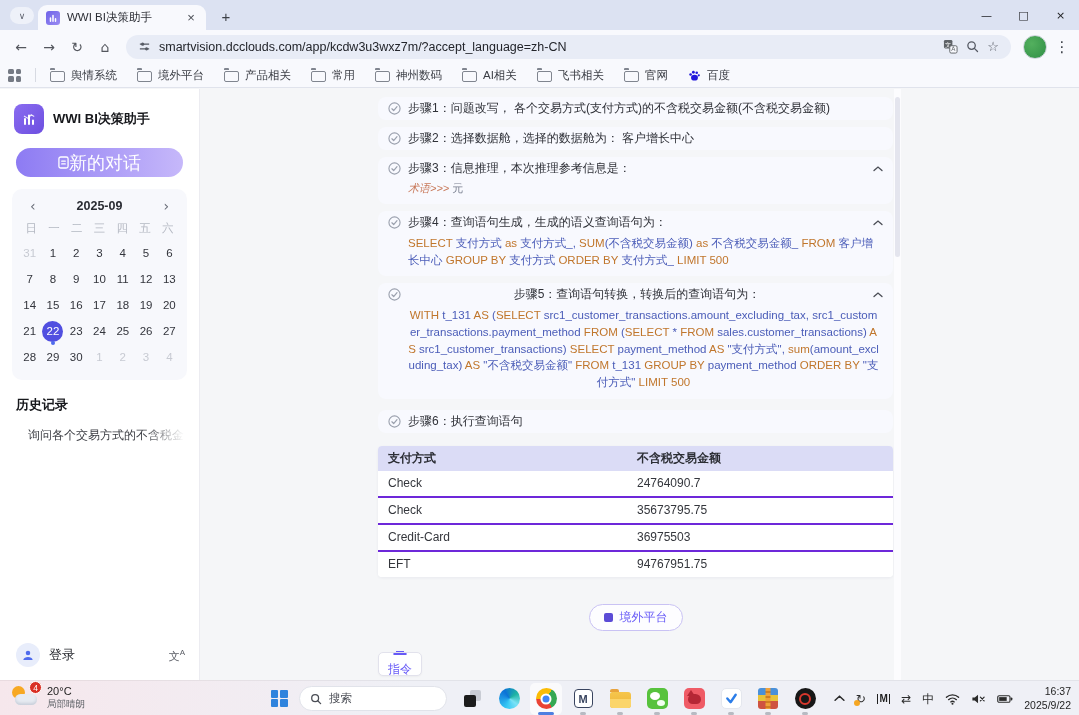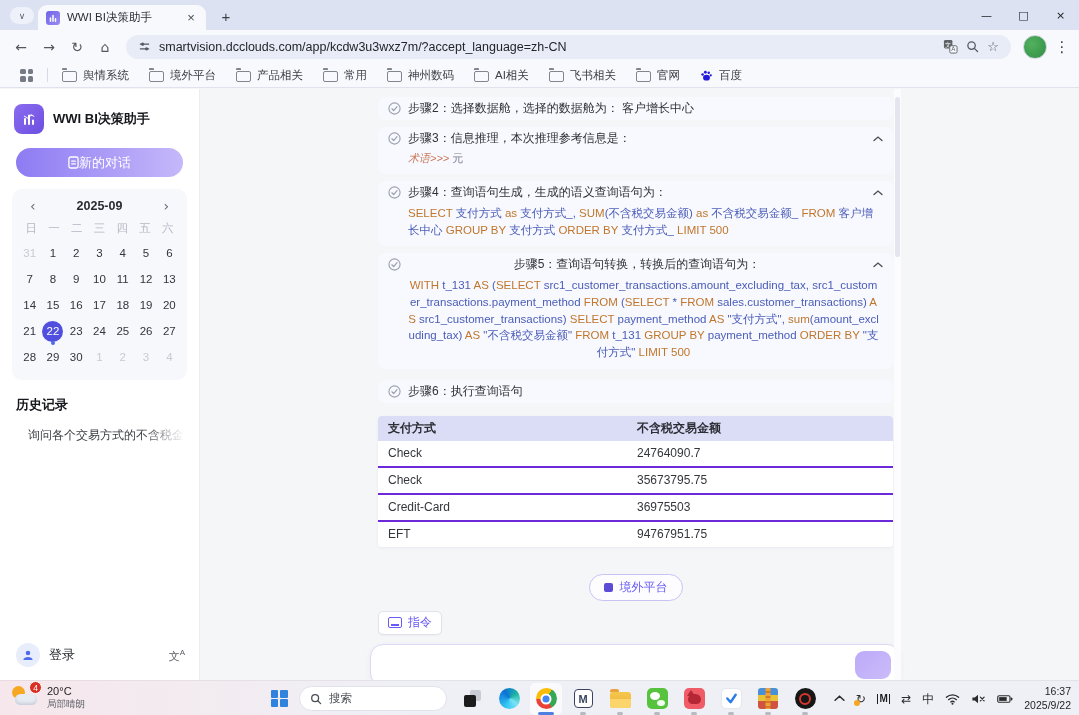--- a/index.html
+++ b/index.html
@@ -19,35 +19,35 @@
   .win-btn{width:37px;height:30px;display:flex;align-items:center;justify-content:center;font-size:11px;color:#202124;font-family:"DejaVu Sans",sans-serif;}
 
   .toolbar{position:absolute;top:30px;left:0;right:0;height:33px;background:#f8f9fd;display:flex;align-items:center;padding:0 8px;gap:2px;box-sizing:border-box;}
   .nav-icon{width:26px;height:26px;display:flex;align-items:center;justify-content:center;font-size:14px;color:#54575e;font-family:"DejaVu Sans",sans-serif;}
   .omnibox{flex:1;height:24px;background:#e8ecf6;border-radius:12px;display:flex;align-items:center;padding:0 12px;gap:8px;margin:0 6px;min-width:0;}
   .url-text{font-size:12.5px;color:#23252b;flex:1;white-space:nowrap;overflow:hidden;}
   .pill-icon{color:#565a64;font-size:13px;font-family:"DejaVu Sans",sans-serif;flex:none;}
   .avatar-btn{width:22px;height:22px;border-radius:50%;background:radial-gradient(circle at 35% 35%,#53b05e,#2f8f45);border:1px solid #d0d4de;margin:0 4px;flex:none;}
   .menu-dots{font-size:15px;color:#3f434b;width:18px;text-align:center;font-family:"DejaVu Sans",sans-serif;}
 
-  .bookmarks{position:absolute;top:63px;left:0;right:0;height:25px;background:#f8f9fd;display:flex;align-items:center;padding:0 20px;gap:20px;font-size:11.5px;color:#3b3e45;border-bottom:1px solid #e0e3ec;box-sizing:border-box;}
+  .bookmarks{position:absolute;top:63px;left:0;right:0;height:25px;background:#f8f9fd;display:flex;align-items:center;padding:0 8px;gap:20px;font-size:11.5px;color:#3b3e45;border-bottom:1px solid #e0e3ec;box-sizing:border-box;}
   .apps-grid{width:13px;height:13px;display:grid;grid-template-columns:1fr 1fr;gap:2px;}
   .apps-grid i{background:#757a84;border-radius:1.5px;}
   .bm-sep{width:1px;height:14px;background:#d7dae2;margin:0 -6px;}
   .bm-item{display:flex;align-items:center;gap:6px;white-space:nowrap;}
   .folder-ic{width:13px;height:9px;border:1.4px solid #80858f;border-radius:2px;position:relative;margin-top:2px;}
   .folder-ic::before{content:"";position:absolute;top:-3.5px;left:-1px;width:5px;height:2px;background:#80858f;border-radius:1px 1px 0 0;}
 
   
   .page{position:absolute;top:89px;left:0;right:0;bottom:35px;background:#f5f6f8;}
   .sidebar{position:absolute;left:0;top:0;bottom:0;width:200px;background:#fff;border-right:1px solid #ececf1;box-sizing:border-box;}
   .brand{display:flex;align-items:center;gap:9px;padding:15px 14px 0;}
   .logo{width:30px;height:30px;border-radius:8px;background:linear-gradient(135deg,#8a6cf0,#6d4fe0);display:flex;align-items:center;justify-content:center;flex:none;}
   .brand-title{font-size:13px;font-weight:bold;color:#17181c;}
-  .new-chat{margin:14px 16px 0;height:29px;border-radius:15px;background:linear-gradient(90deg,#8d7bf3,#c6b8fa);color:#fff;font-size:13px;display:flex;align-items:center;justify-content:center;}
+  .new-chat{margin:14px 16px 0;height:29px;border-radius:15px;background:linear-gradient(90deg,#8d7bf3,#c6b8fa);color:#fff;font-size:18px;display:flex;align-items:center;justify-content:center;}
   .calendar{margin:12px 12px 0;background:#f7f8fc;border-radius:10px;padding:8px 6px 12px;}
   .cal-head{display:flex;align-items:center;justify-content:space-between;padding:2px 12px 6px;}
   .cal-month{font-size:12.5px;color:#2a2c33;font-weight:bold;}
   .cal-arrow{color:#6a6e78;font-size:14px;line-height:1;font-family:"DejaVu Sans",sans-serif;}
   .cal-week{display:grid;grid-template-columns:repeat(7,1fr);text-align:center;font-size:11.5px;color:#b4b8c2;padding:2px 2px 6px;}
   .cal-grid{display:grid;grid-template-columns:repeat(7,1fr);row-gap:4px;text-align:center;font-size:11.5px;color:#33353c;}
   .cal-cell{height:22px;display:flex;align-items:center;justify-content:center;position:relative;}
   .cal-cell.muted{color:#c7cad2;}
   .cal-cell.selected span{width:21px;height:21px;border-radius:50%;background:#514fe0;color:#fff;display:flex;align-items:center;justify-content:center;}
   .cal-cell.dot::after{content:"";position:absolute;bottom:-3px;left:50%;transform:translateX(-50%);width:4px;height:4px;border-radius:50%;background:#4f6bed;}
@@ -79,21 +79,21 @@
   .table-card{margin-top:13px;background:#fff;border-radius:4px;overflow:hidden;box-shadow:0 1px 3px rgba(40,40,80,.06);}
   .t-head{display:flex;background:#dbdcf6;height:25px;align-items:center;font-weight:bold;font-size:12px;color:#2c2e35;}
   .t-row{display:flex;height:25px;align-items:center;font-size:12px;color:#34363c;border-top:2px solid #6d28d9;background:#fff;}
   .t-c1{width:255px;padding-left:10px;box-sizing:border-box;flex:none;}
   .t-c2{flex:1;padding-left:4px;}
 
   .stop-wrap{margin-top:27px;text-align:center;}
   .stop-btn{display:inline-flex;align-items:center;gap:7px;height:25px;padding:0 14px;border:1px solid #c9c2f4;border-radius:14px;background:#fdfdff;color:#675af7;font-size:12px;}
   .stop-ic{width:9px;height:9px;border-radius:2px;background:#5b4bd6;}
   .cmd-row{margin-top:10px;}
-  .cmd-btn{display:inline-flex;align-items:center;gap:6px;height:22px;padding:0 9px;border:1px solid #e2e2ec;border-radius:5px;background:#fff;color:#675af7;font-size:12px;box-shadow:0 1px 2px rgba(0,0,0,.04);}
+  .cmd-btn{display:inline-flex;align-items:center;gap:6px;height:22px;padding:0 9px;border:1px solid #e2e2ec;border-radius:5px;background:#fff;color:#675af7;font-size:12px;box-shadow:0 1px 2px rgba(0,0,0,.04);flex-direction:column;}
   .cmd-ic{width:12px;height:9px;border:1.3px solid #675af7;border-radius:2px;position:relative;}
   .cmd-ic::after{content:"";position:absolute;left:2px;right:2px;bottom:1.5px;height:1.3px;background:#675af7;}
   .input-box{margin-top:9px;margin-left:-8px;width:530px;height:42px;background:#fff;border:1px solid #dcd9f2;border-radius:13px;display:flex;align-items:center;padding:0 8px 0 14px;box-sizing:border-box;box-shadow:0 2px 6px rgba(80,70,180,.06);}
   .input-area{flex:1;font-size:12px;color:#c2c5cf;}
   .send-btn{width:36px;height:28px;border-radius:9px;background:linear-gradient(135deg,#bcaaf8,#cbbcfa);display:flex;align-items:center;justify-content:center;}
 
   
   .taskbar{position:absolute;left:0;right:0;bottom:0;height:35px;background:linear-gradient(90deg,#f6e7ec,#eff0f6 38%,#eff0f6);border-top:1px solid rgba(0,0,0,.05);box-sizing:border-box;}
   .weather{position:absolute;left:10px;top:3px;display:flex;align-items:center;gap:7px;}
   .weather-ic{position:relative;width:30px;height:27px;}
@@ -409,20 +409,31 @@
             </svg>
       </span>
       <span class="login-label">登录</span>
       <span class="lang-switch"><span>文</span><span class="sub">A</span></span>
     </div>
   </div>
 
   <div class="content">
     <div class="col">
 
+      <div class="step">
+        <div class="step-head">
+          <span>
+                <svg width="13" height="13" viewBox="0 0 14 14">
+                  <circle cx="7" cy="7" r="6" stroke="#9aa0ad" fill="none" stroke-width="1.2"></circle>
+                  <path d="M4.2 7.3l1.9 1.9 3.6-4.2" stroke="#9aa0ad" stroke-width="1.3" fill="none" stroke-linecap="round" stroke-linejoin="round"></path>
+                </svg>
+              </span>
+          <span class="step-title">步骤1：问题改写， 各个交易方式(支付方式)的不含税交易金额(不含税交易金额)</span>
+        </div>
+      </div>
 
       <div class="step">
         <div class="step-head">
           <span>
                 <svg width="13" height="13" viewBox="0 0 14 14">
                   <circle cx="7" cy="7" r="6" stroke="#9aa0ad" fill="none" stroke-width="1.2"></circle>
                   <path d="M4.2 7.3l1.9 1.9 3.6-4.2" stroke="#9aa0ad" stroke-width="1.3" fill="none" stroke-linecap="round" stroke-linejoin="round"></path>
                 </svg>
               </span>
           <span class="step-title">步骤2：选择数据舱，选择的数据舱为： 客户增长中心</span>

